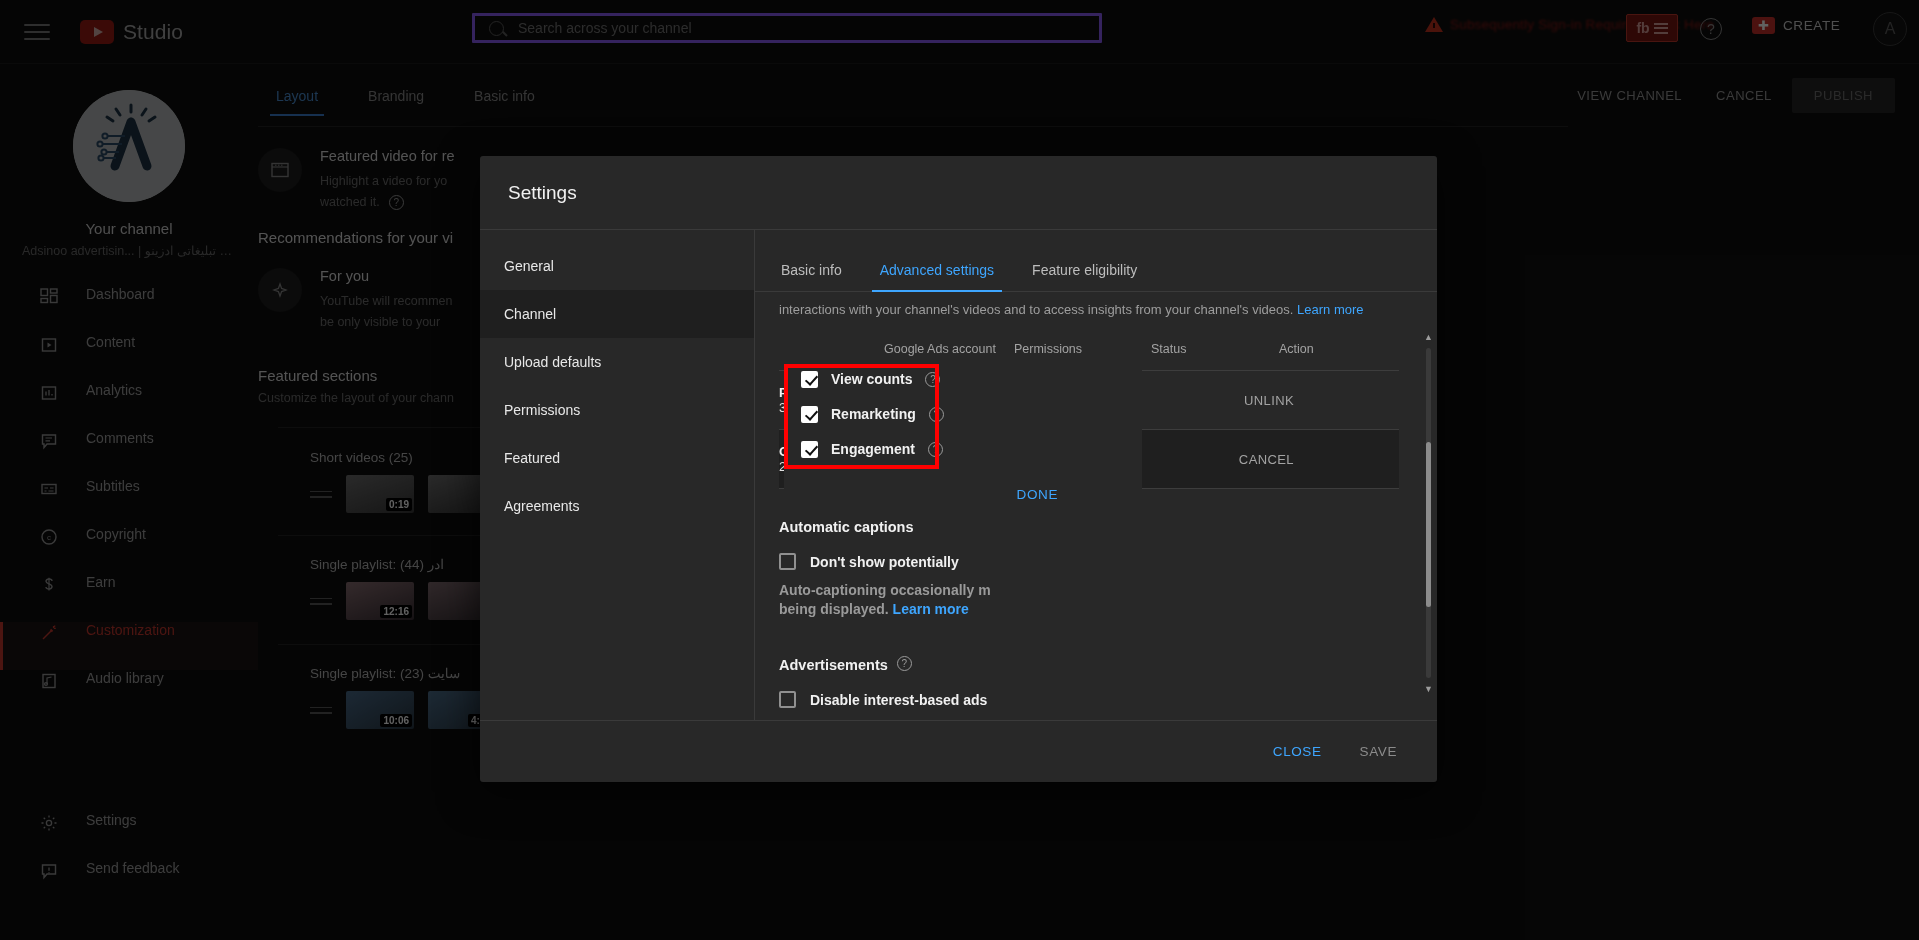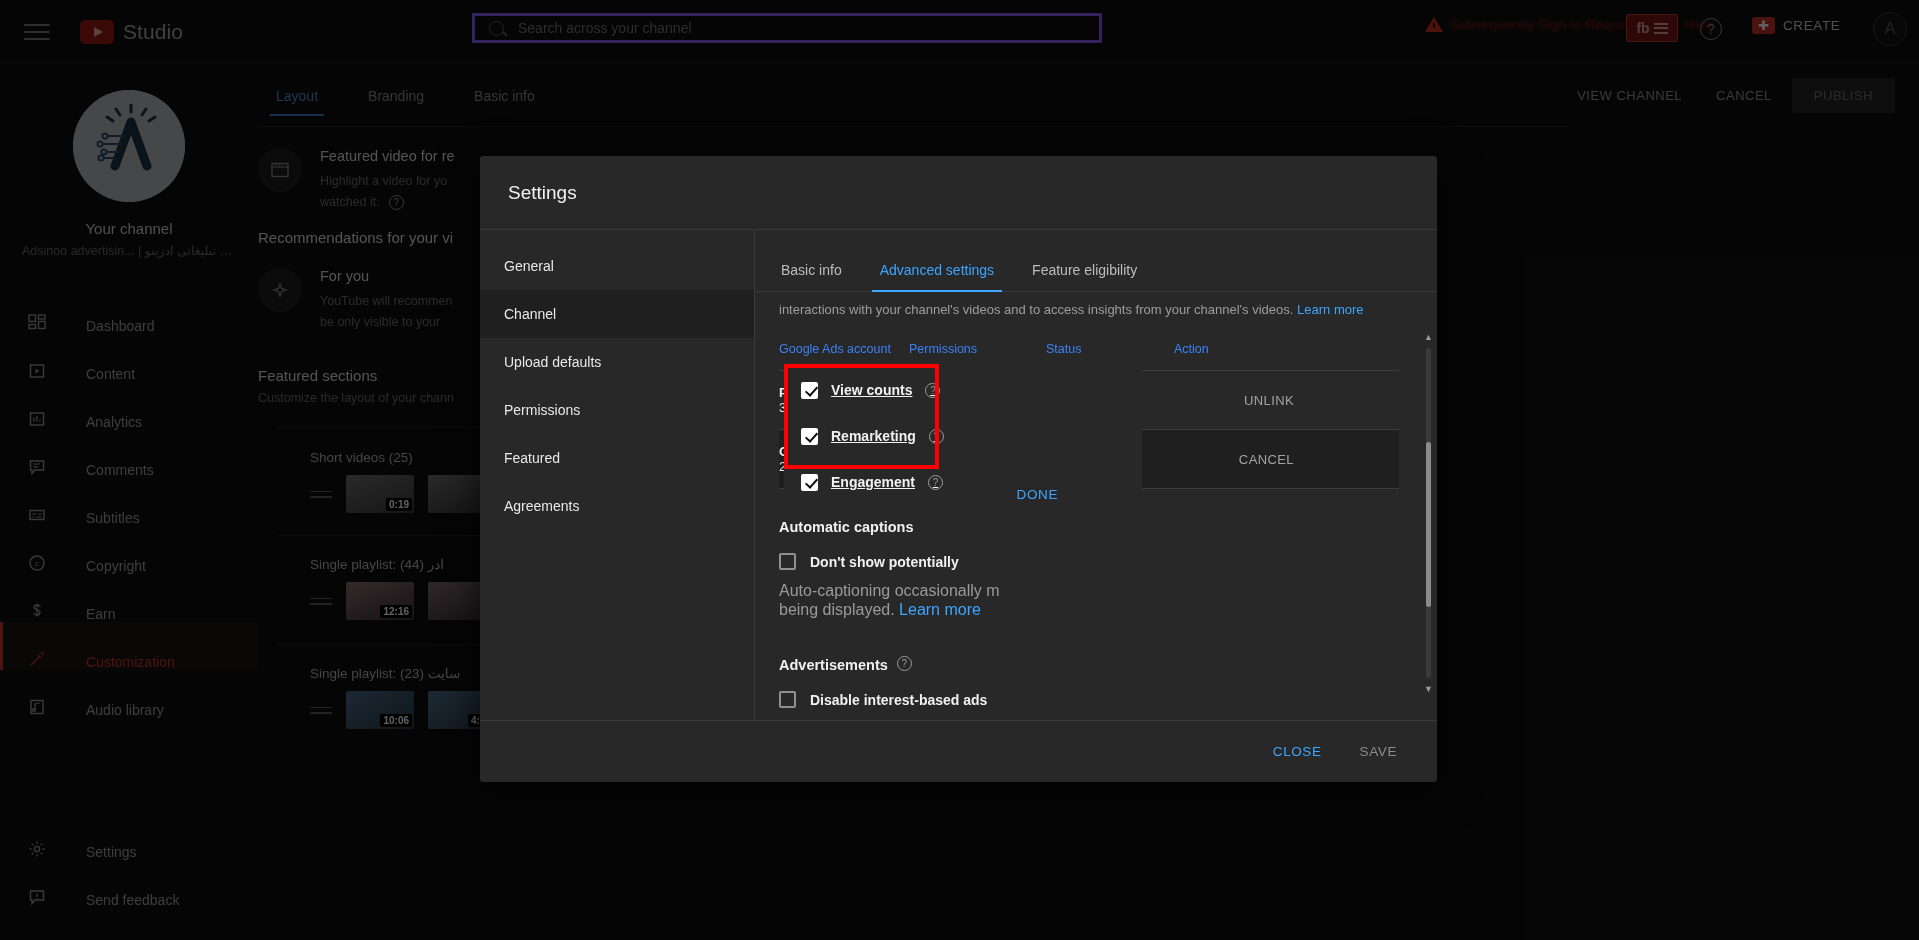--- a/index.html
+++ b/index.html
@@ -66,22 +66,22 @@
 
   
   .sidebar { position: absolute; top: 64px; left: 0; width: 258px; height: 876px;
     background: #0f0f0f; }
   .ch-avatar { width: 112px; height: 112px; border-radius: 50%; margin: 26px auto 0;
     background: #b9bcbd; display: block; position: relative; overflow: hidden; }
   .ch-name { text-align: center; font-size: 15px; color: #cfcfcf; margin-top: 18px; font-weight: 500; }
   .ch-sub { text-align: center; font-size: 12.5px; color: #6a6a6a; margin-top: 6px;
     padding: 0 22px; white-space: nowrap; overflow: hidden; text-overflow: ellipsis; }
   .nav { margin-top: 28px; }
-  .nav-item { height: 48px; display: flex; align-items: flex-end; padding-left: 26px;
-    gap: 38px; cursor: pointer; color: #a0a0a0; font-size: 14px; position: relative; }
+  .nav-item { height: 48px; display: flex; align-items: flex-start; padding-left: 38px;
+    gap: 26px; cursor: pointer; color: #a0a0a0; font-size: 14px; position: relative; }
   .nav-item.active { color: #c8372d; background: #1b1414; }
   .nav-item.active::before { content:""; position: absolute; left: 0; top: 0;
     width: 3px; height: 100%; background: #c8372d; }
   .nav-ico { width: 22px; height: 22px; display:flex; align-items:center; justify-content:center; }
   .nav-bottom { position: absolute; bottom: 32px; left: 0; width: 100%; }
 
   
   .main { position: absolute; top: 64px; left: 258px; width: 1661px; height: 876px;
     background: #0f0f0f; }
   .hdr-actions { position: absolute; right: 24px; top: 14px; display: flex; align-items: center; gap: 6px; }
@@ -129,56 +129,56 @@
   .dtab { font-size: 14px; color: #bdbdbd; padding: 8px 14px 13px; cursor: pointer; position: relative; }
   .dtab.active { color: #3ea6ff; }
   .dtab.active::after { content:""; position:absolute; left: 6px; right: 6px; bottom: -1px;
     height: 2.5px; background: #3ea6ff; }
   .pane { flex: 1; overflow: hidden; position: relative; padding: 0 38px 0 24px; }
   .pane-inner { padding-top: 0px; }
   .clip-top { font-size: 13px; color: #9d9d9d; line-height: 20px; }
   .clip-top .cut { display: block; height: 8px; overflow: hidden; opacity: .55; }
   .lnk { color: #3ea6ff; cursor: pointer; }
   .tbl { width: 100%; margin-top: 16px; }
-  .tbl-hd { display: flex; font-size: 12.5px; color: #3b82f6; padding: 6px 0 14px;
-     border-bottom: 1px solid #3d3d3d; }
+  .tbl-hd { display: flex; font-size: 12.5px; color: #a3a3a3; padding: 6px 0 14px;
+     border-bottom: 1px solid #3d3d3d; justify-content: flex-end; }
   .tbl-row { display: flex; align-items: center; padding: 14px 0; border-bottom: 1px solid #3d3d3d;
      font-size: 13px; color: #e4e4e4; }
   .tbl-row.sel { background: #1f1f1f; }
   .c1 { width: 130px; } .c2 { width: 137px; } .c3 { width: 128px; } .c4 { width: 120px; }
   .acct-name { font-weight: bold; font-size: 13px; color: #f1f1f1; }
   .acct-id { font-size: 13px; color: #e0e0e0; margin-top: 4px; }
   .pencil { color: #b5b5b5; font-size: 15px; cursor: pointer; }
   .act-link { color: #a3a3a3; font-size: 13px; letter-spacing: .4px; cursor: pointer; text-align: right; }
   .sub-h { font-size: 14.5px; color: #f1f1f1; font-weight: bold; margin-top: 30px; }
   .cbrow { display: flex; align-items: center; gap: 14px; margin-top: 18px; }
   .cbox { width: 17px; height: 17px; border: 2px solid #909090; border-radius: 2px; cursor: pointer; }
   .cbox.on { background: #fff; border-color: #fff; position: relative; }
   .cbox.on::after { content:""; position: absolute; left: 5px; top: 0px; width: 5px; height: 10px;
     border: solid #0f0f0f; border-width: 0 2.6px 2.6px 0; transform: rotate(42deg); }
   .cb-label { font-size: 14px; color: #f1f1f1; font-weight: bold; }
-  .help-note { font-size: 16px; color: #9a9a9a; line-height: 19px; margin-top: 11px; }
+  .help-note { font-size: 14px; color: #9a9a9a; line-height: 19px; margin-top: 11px; font-weight: bold; }
   .qmark { width: 15px; height: 15px; border: 1.4px solid #9a9a9a; border-radius: 50%;
     display: inline-flex; align-items: center; justify-content: center; font-size: 10px;
     color: #9a9a9a; cursor: pointer; }
   .adv-h { display: flex; align-items: center; gap: 9px; margin-top: 34px; }
   .scroll-track { position: absolute; right: 6px; top: 56px; width: 5px; height: 330px;
     background: #3a3a3a; border-radius: 3px; }
   .scroll-thumb { position: absolute; right: 6px; top: 150px; width: 5px; height: 165px;
     background: #8c8c8c; border-radius: 3px; cursor: pointer; }
   .arr { position: absolute; right: 4px; font-size: 9px; color: #9c9c9c; }
   .dlg-foot { height: 62px; border-top: 1px solid #3a3a3a; display: flex;
     align-items: center; justify-content: flex-end; gap: 10px; padding-right: 26px; }
   .fbtn { font-size: 13.5px; letter-spacing: .6px; padding: 9px 14px; cursor: pointer; }
   .fbtn.close { color: #3ea6ff; }
   .fbtn.save { color: #8b8b8b; }
   .popup-box { position: absolute; left: 784px; top: 364px; width: 155px; height: 105px;
     border: 4px solid #ff0000; z-index: 62; pointer-events: none; }
   .pop-item { display: flex; align-items: center; gap: 13px; padding-left: 17px; height: 26px;
-    margin-top: 20px; text-decoration: underline; }
+    margin-top: 9px; }
   .pop-done { position: absolute; right: 84px; bottom: 18px; color: #3ea6ff;
     font-size: 13.5px; letter-spacing: .6px; cursor: pointer; }
   .pop-shell { position: absolute; left: 784px; top: 357px; width: 358px; height: 163px;
     background: #282828; z-index: 58; }
 </style>
 </head>
 <body>
 
 <div id="root">
 

